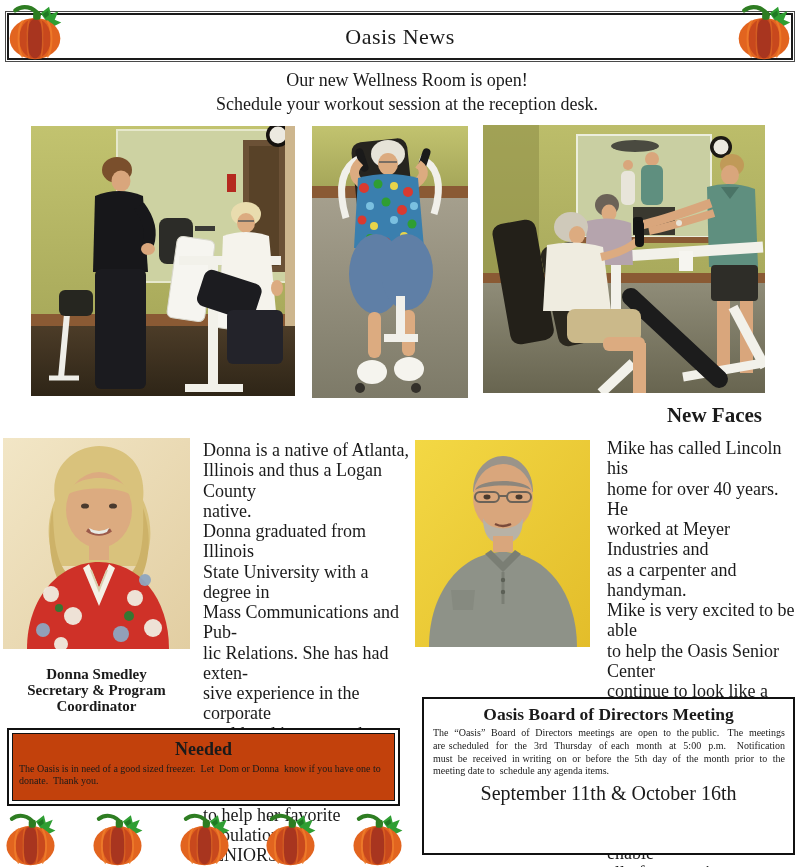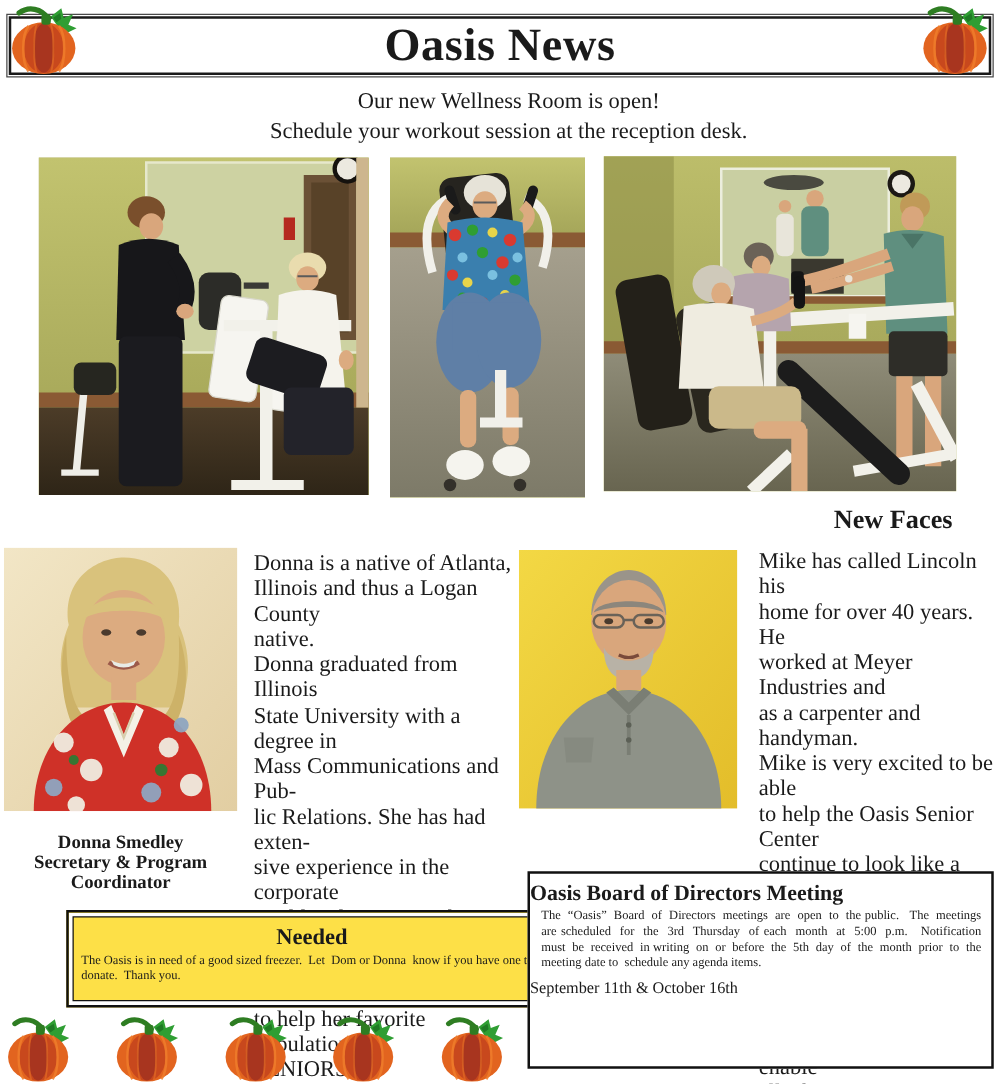--- a/index.html
+++ b/index.html
@@ -6,21 +6,21 @@
   .page{
     position:relative;width:800px;height:867px;background:#ffffff;overflow:hidden;
     font-family:"Liberation Serif","DejaVu Serif",serif;color:#1a1a1a;
   }
   
   .banner{
     position:absolute;left:7px;top:13px;width:782px;height:43px;
     border:2px solid #1a1a1a;outline:1px solid #4a4a4a;outline-offset:1px;
     display:flex;align-items:center;justify-content:center;background:#fff;
   }
-  .banner-title{font-size:37px;font-weight:bold;letter-spacing:.5px;}
+  .banner-title{font-size:22px;font-weight:normal;letter-spacing:.5px;}
   .pumpkin{position:absolute;}
   .pumpkin svg{display:block;width:100%;height:100%;}
   .pk-hl{left:5px;top:1px;width:60px;height:60px;}
   .pk-hr{left:734px;top:1px;width:60px;height:60px;}
   .intro{position:absolute;left:14px;width:786px;text-align:center;font-size:18px;}
   .intro1{top:70px;}
   .intro2{top:94px;}
   
   .photo{position:absolute;overflow:hidden;background:#b3b363;}
   .photo svg{display:block;width:100%;height:100%;}
@@ -38,34 +38,33 @@
   .caption .role{white-space:pre-line;}
   .donna-caption{left:3px;top:666px;width:187px;}
   .mike-caption{left:403px;top:655px;width:199px;}
   .bio{position:absolute;font-size:18px;line-height:1.125;white-space:pre-line;}
   .donna-bio{left:203px;top:440px;width:206px;}
   .mike-bio{left:607px;top:438px;width:196px;}
   
   .needed-box{
     position:absolute;left:7px;top:728px;width:389px;height:74px;
     border:2px solid #111;box-shadow:inset 0 0 0 3px #fff, inset 0 0 0 4px #111;
-    background:#fde047;
-    margin-left:46px;
+    background:#c2410c;
   }
   .needed-heading{margin-top:9px;text-align:center;font-size:18px;font-weight:bold;}
   .needed-body{margin:3px 10px 0 10px;font-size:10px;line-height:1.2;white-space:pre-wrap;}
   
   .board-box{
     position:absolute;left:422px;top:697px;width:369px;height:154px;
     border:2px solid #111;background:#fff;
   }
-  .board-heading{margin-top:5px;font-size:17.5px;font-weight:bold;}
+  .board-heading{margin-top:5px;text-align:center;font-size:17.5px;font-weight:bold;}
   .board-body{margin:2px 8px 0 9px;font-size:10px;line-height:1.28;
     text-align:justify;white-space:pre-wrap;}
-  .board-dates{margin-top:4px;text-align:left;font-size:13px;}
+  .board-dates{margin-top:4px;text-align:center;font-size:20px;}
   
   .pumpkin-row{position:absolute;left:2px;top:809px;width:404px;height:58px;
     display:flex;justify-content:space-between;align-items:flex-end;}
   .pumpkin-row .fpk{width:57px;height:57px;}
   .pumpkin-row .fpk svg{display:block;width:100%;height:100%;}
 </style>
 </head>
 <body>
 
 <svg width="0" height="0" style="position:absolute">

